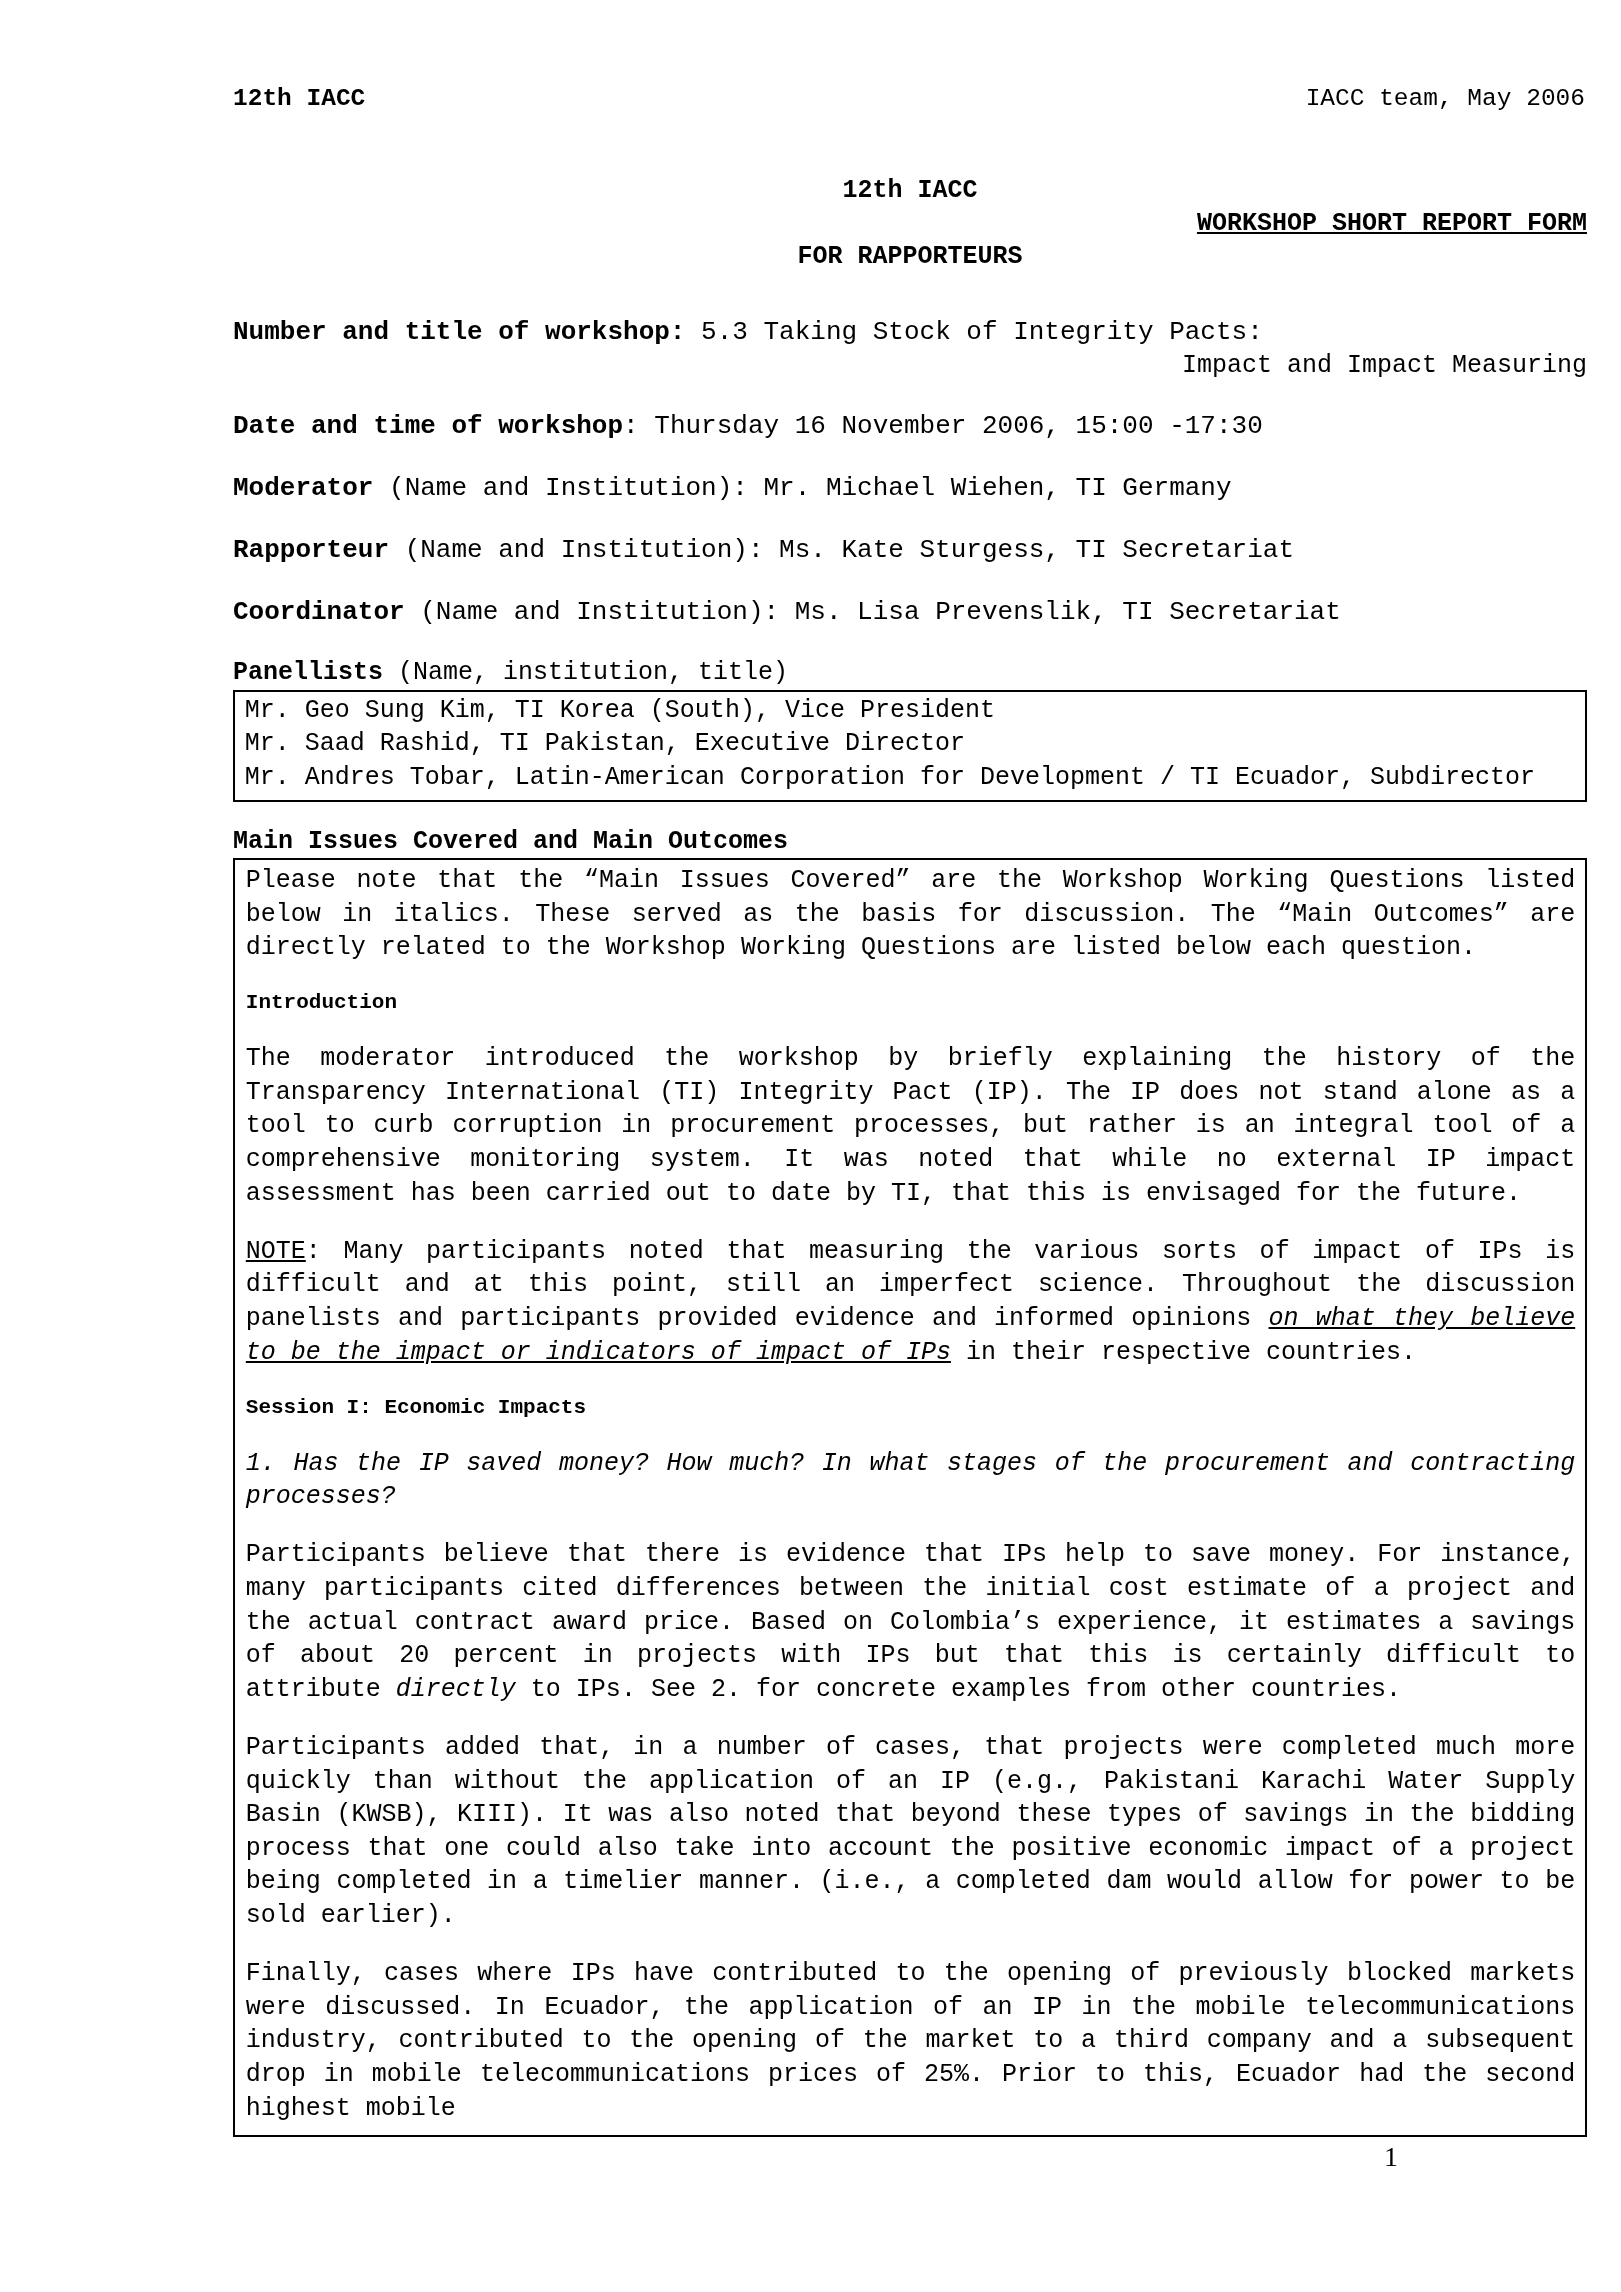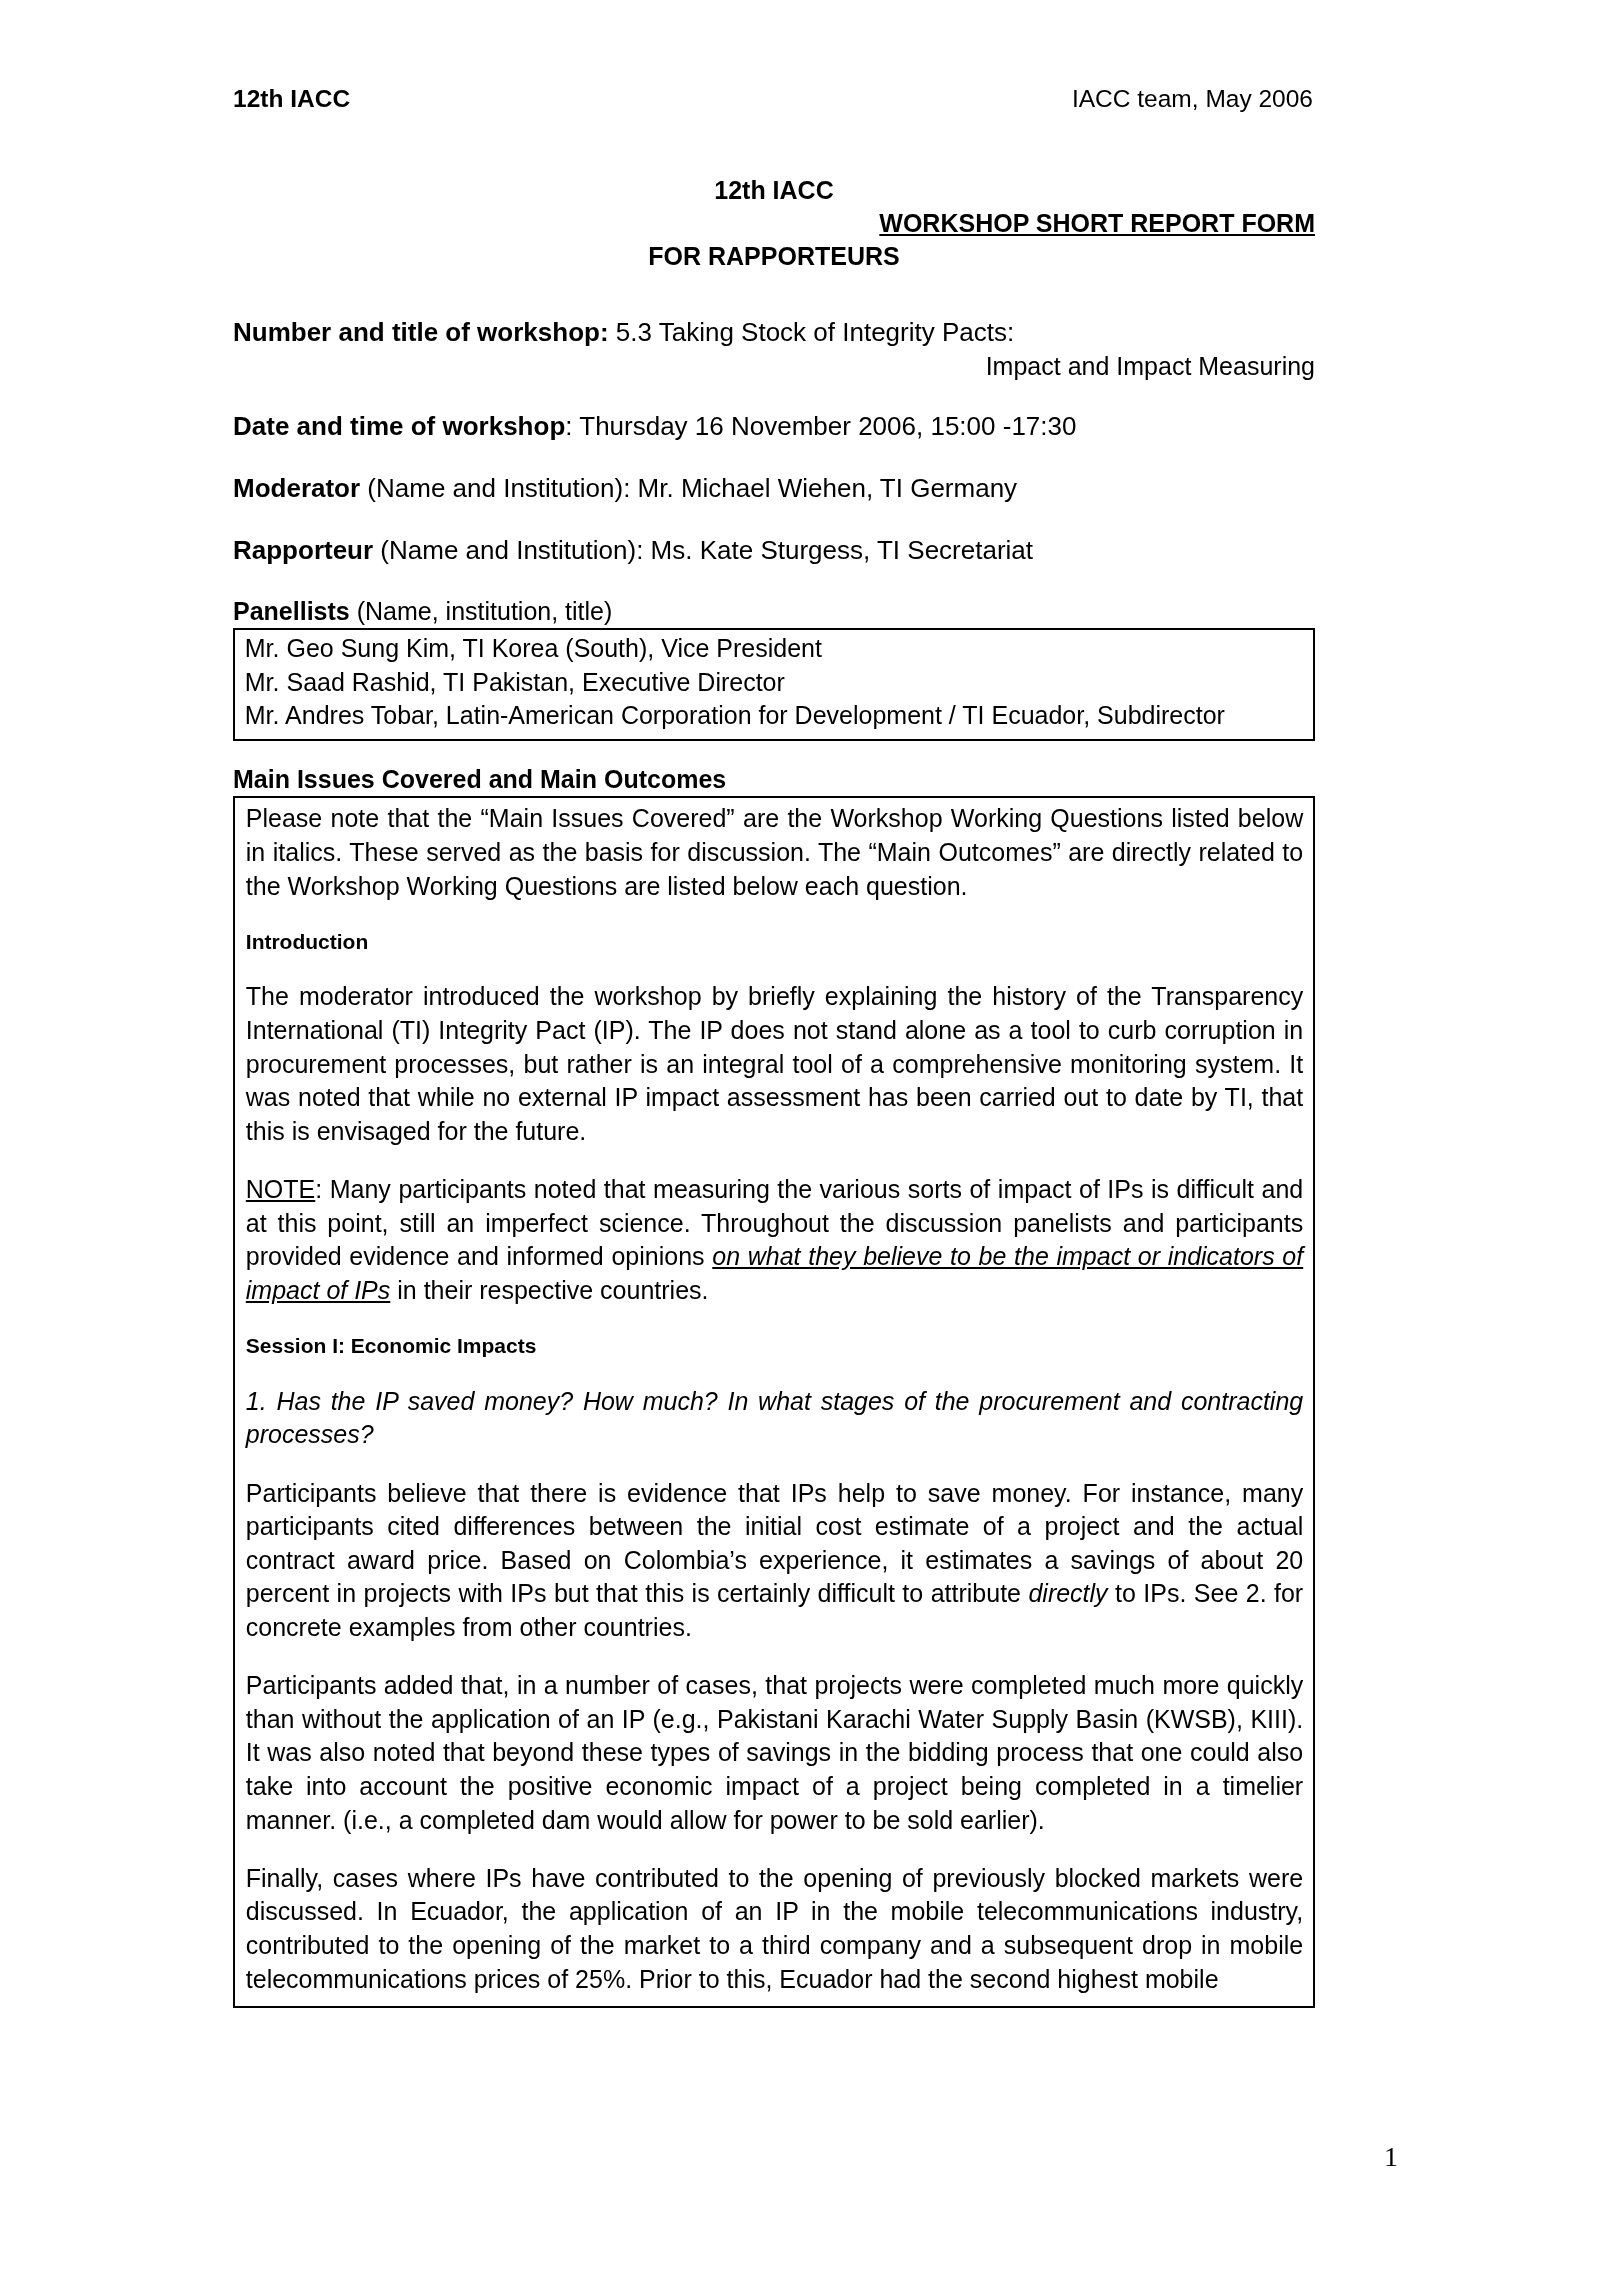--- a/index.html
+++ b/index.html
@@ -16,21 +16,22 @@
     width: 1621px;
     height: 2293px;
     background: #ffffff;
     box-sizing: border-box;
     overflow: hidden;
   }
   .content {
     position: absolute;
     left: 233px;
     top: 86px;
-    width: 1082px;
+    width: 1354px;
+    font-family: Liberation Mono, monospace;
   }
 
   
   .run-header {
     display: flex;
     justify-content: space-between;
     align-items: baseline;
     font-size: 24.5px;
     line-height: 1.1;
     margin-bottom: 61px;
@@ -150,20 +151,21 @@
       <div class="meta-line"><b>Number and title of workshop:</b><span> 5.3 Taking Stock of Integrity Pacts:</span></div>
       <div class="meta-sub">Impact and Impact Measuring</div>
     </div>
 
     <div class="meta-line"><b>Date and time of workshop</b><span>: Thursday 16 November 2006, 15:00 -17:30</span></div>
 
     <div class="meta-line"><b>Moderator</b><span> (Name and Institution): Mr. Michael Wiehen, TI Germany</span></div>
 
     <div class="meta-line"><b>Rapporteur</b><span> (Name and Institution): Ms. Kate Sturgess, TI Secretariat</span></div>
 
+    <div class="meta-line"><b>Coordinator</b><span> (Name and Institution): Ms. Lisa Prevenslik, TI Secretariat</span></div>
 
     <div class="box-label"><span>Panellists</span><span class="reg"> (Name, institution, title)</span></div>
 
     <div class="framed">
       <div class="row">Mr. Geo Sung Kim, TI Korea (South), Vice President</div>
       <div class="row">Mr. Saad Rashid, TI Pakistan, Executive Director</div>
       <div class="row">Mr. Andres Tobar, Latin-American Corporation for Development / TI Ecuador, Subdirector</div>
     </div>
 
     <div class="box-label">Main Issues Covered and Main Outcomes</div>

